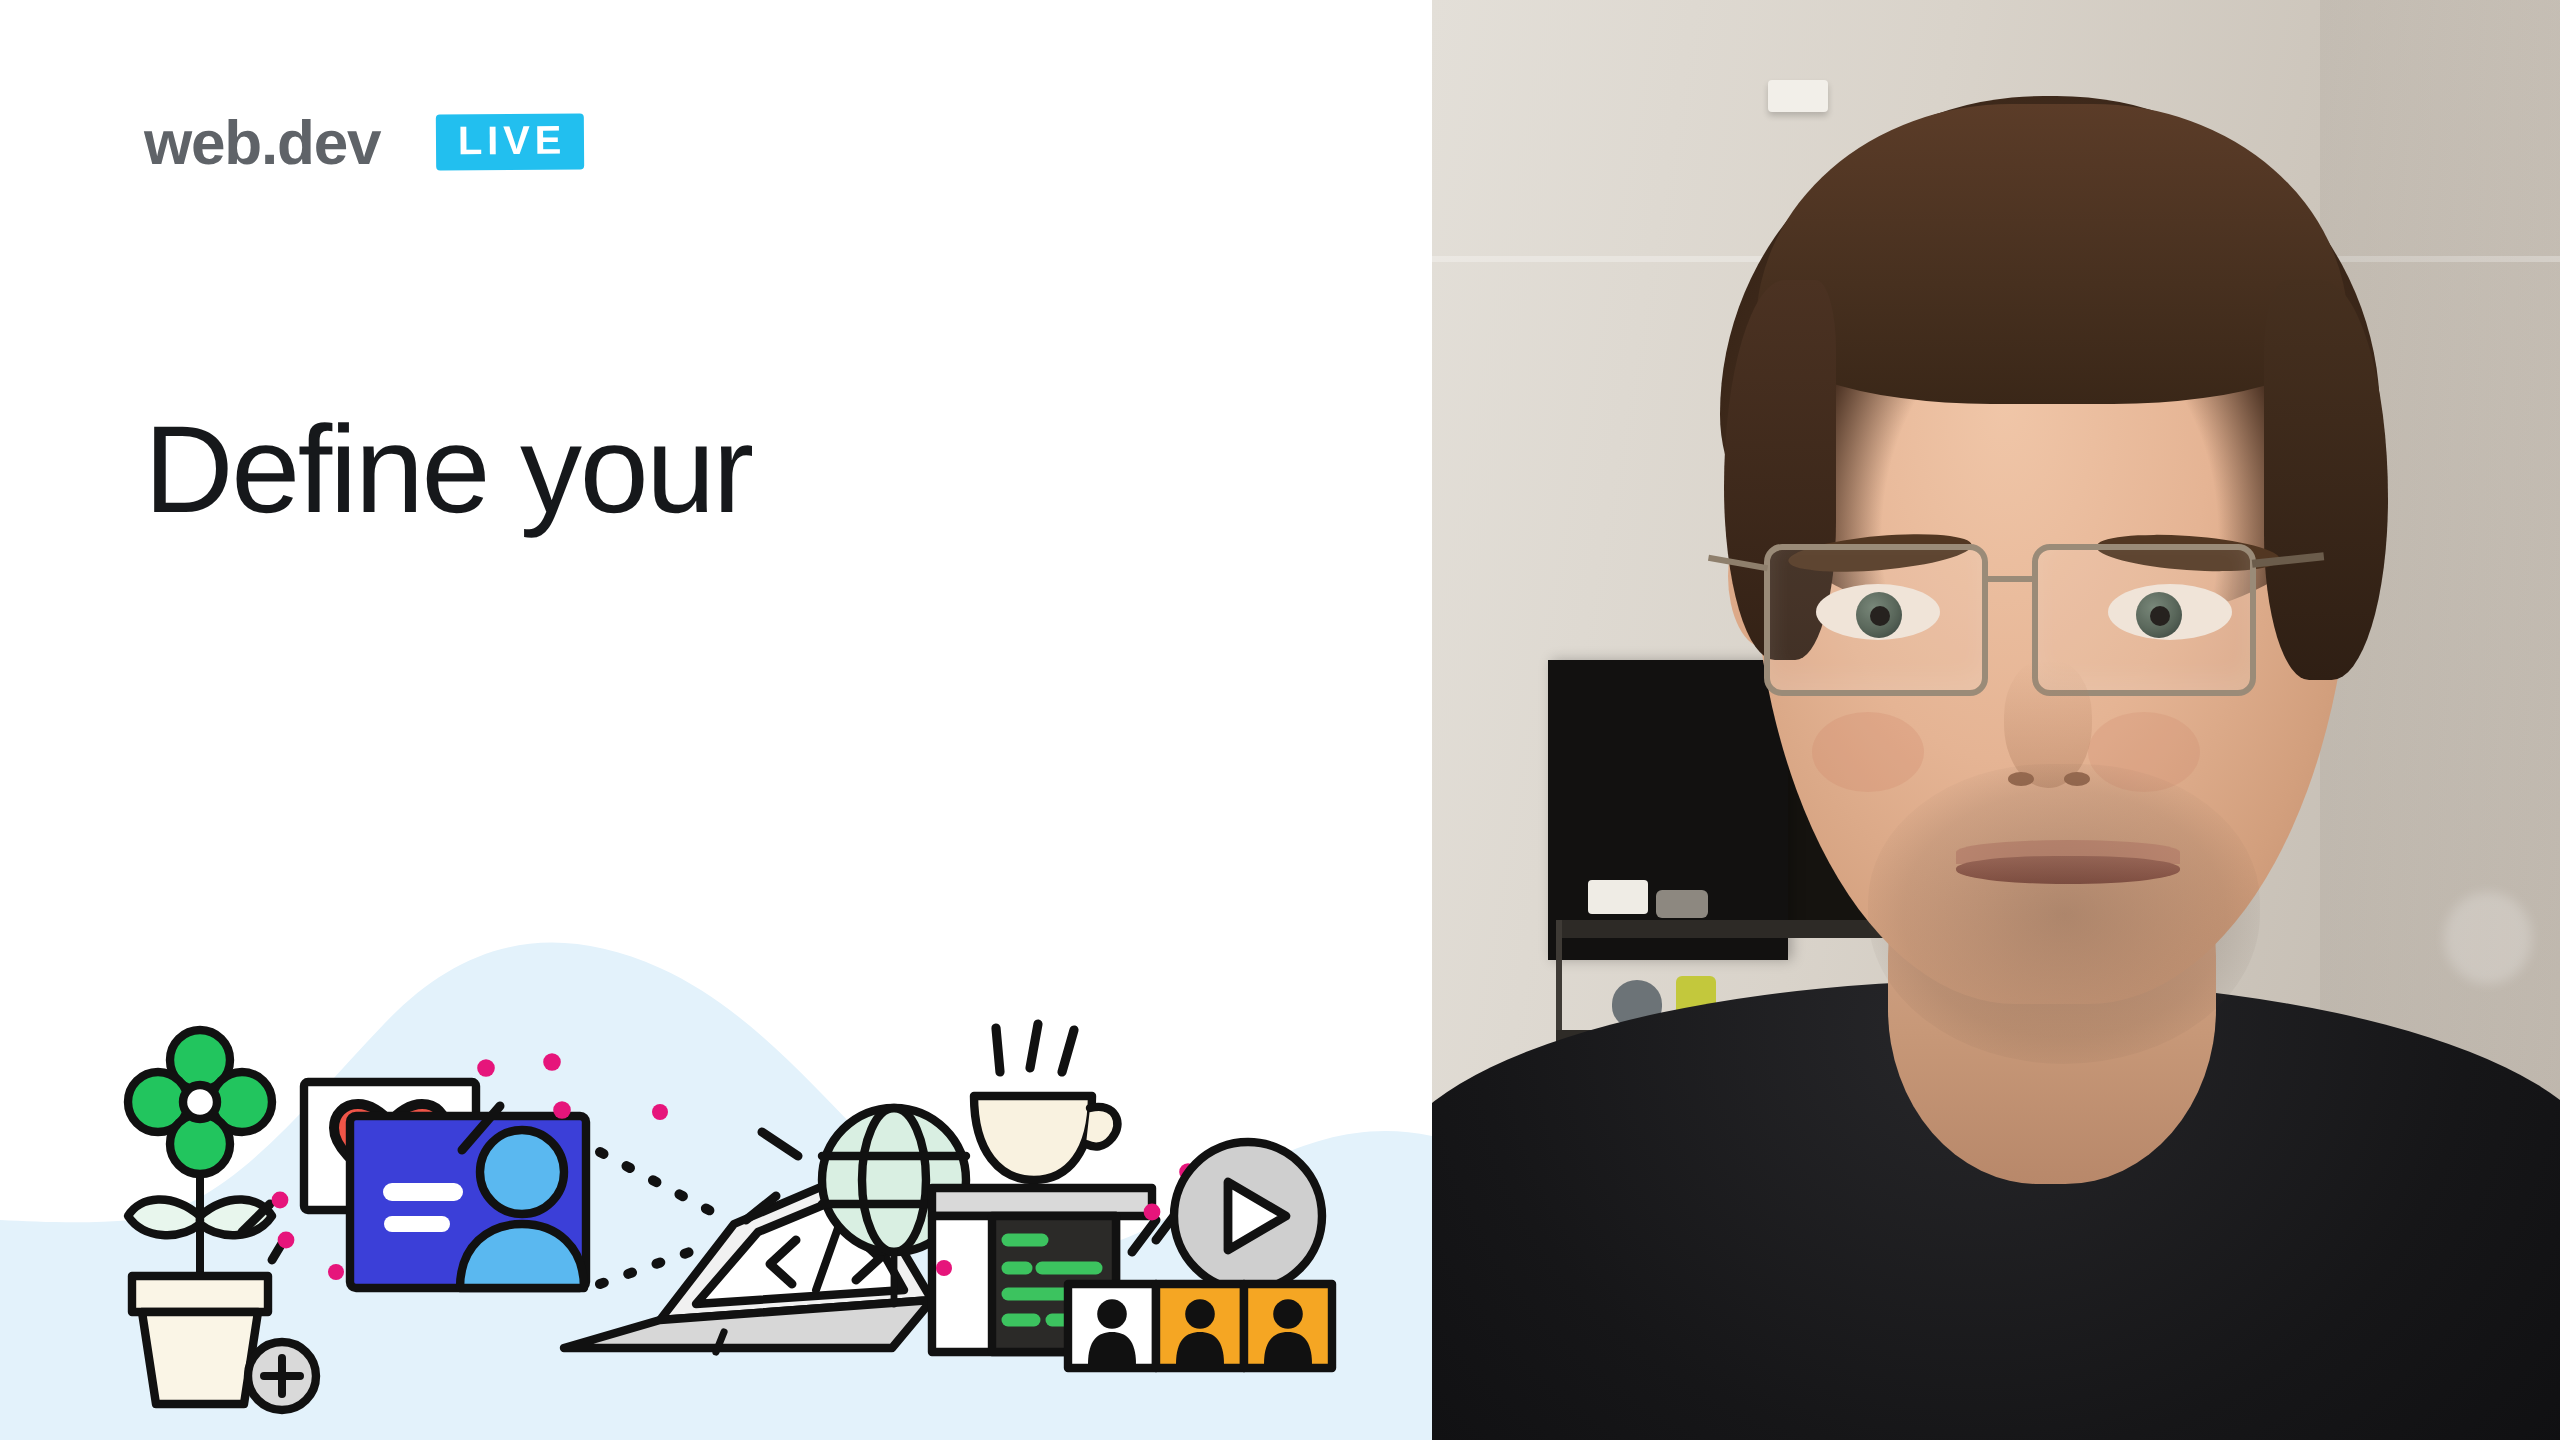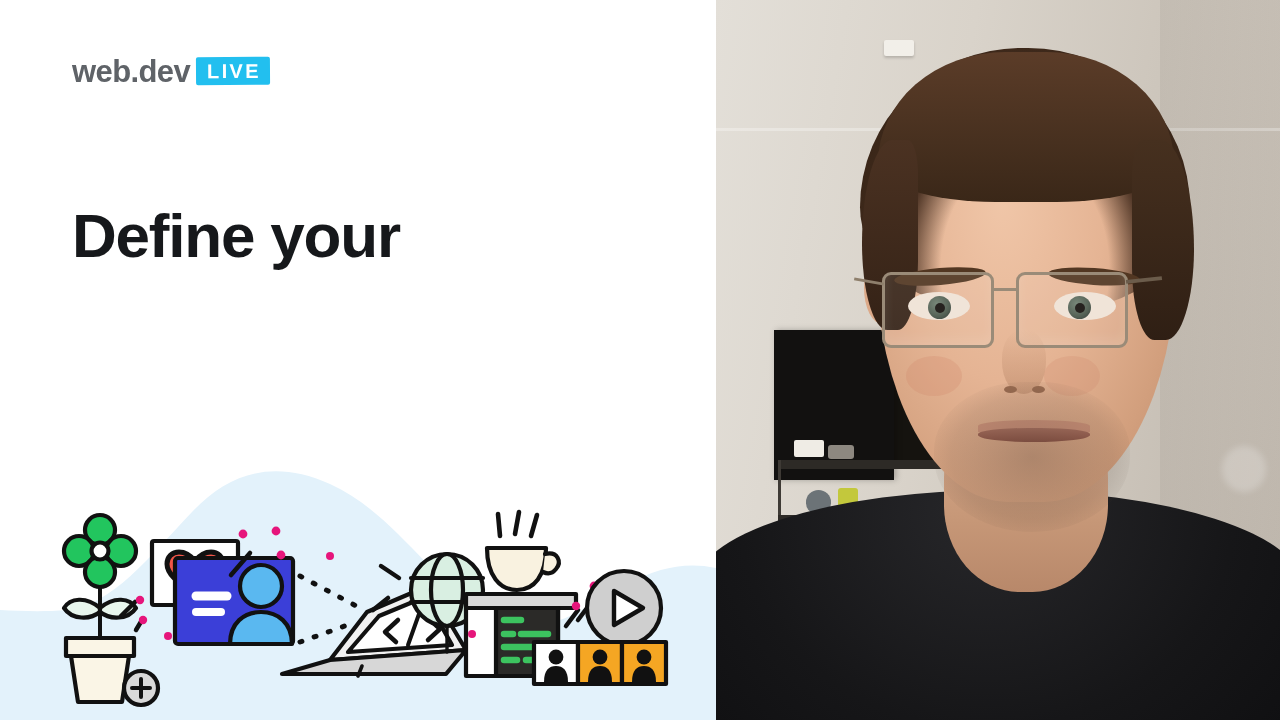--- a/index.html
+++ b/index.html
@@ -12,21 +12,21 @@
 
   
   #slide {
     position:absolute; left:0; top:0; width:716px; height:720px;
     background:#ffffff; overflow:hidden;
   }
 
   
   #logo {
     position:absolute; left:72px; top:52px;
-    display:flex; align-items:center; gap:6px;
+    display:flex; align-items:center; gap:28px;
     height:38px;
   }
   #logo-word {
     font-size:31px; font-weight:bold; color:#5f6368;
     letter-spacing:-0.6px; line-height:1;
     font-family:"Liberation Sans", sans-serif;
   }
   #logo-badge {
     background:#22bfef; color:#ffffff;
     font-size:20px; font-weight:bold; letter-spacing:2.4px;
@@ -34,21 +34,21 @@
     border-radius:2px;
     transform:rotate(-0.4deg);
   }
 
   
   #title {
     position:absolute; left:72px; top:196px; width:560px;
     font-size:62px; font-weight:normal; color:#16181b;
     line-height:1.28; letter-spacing:-1.2px;
   }
-  #title .ln { display:block;font-weight:bold; }
+  #title .ln { display:block; }
 
   
   #wave { position:absolute; left:0; bottom:0; width:716px; height:260px; }
 
   
   #illo { position:absolute; left:0; bottom:0; width:716px; height:230px; }
 
   
   #video {
     position:absolute; left:716px; top:0; width:564px; height:720px;

